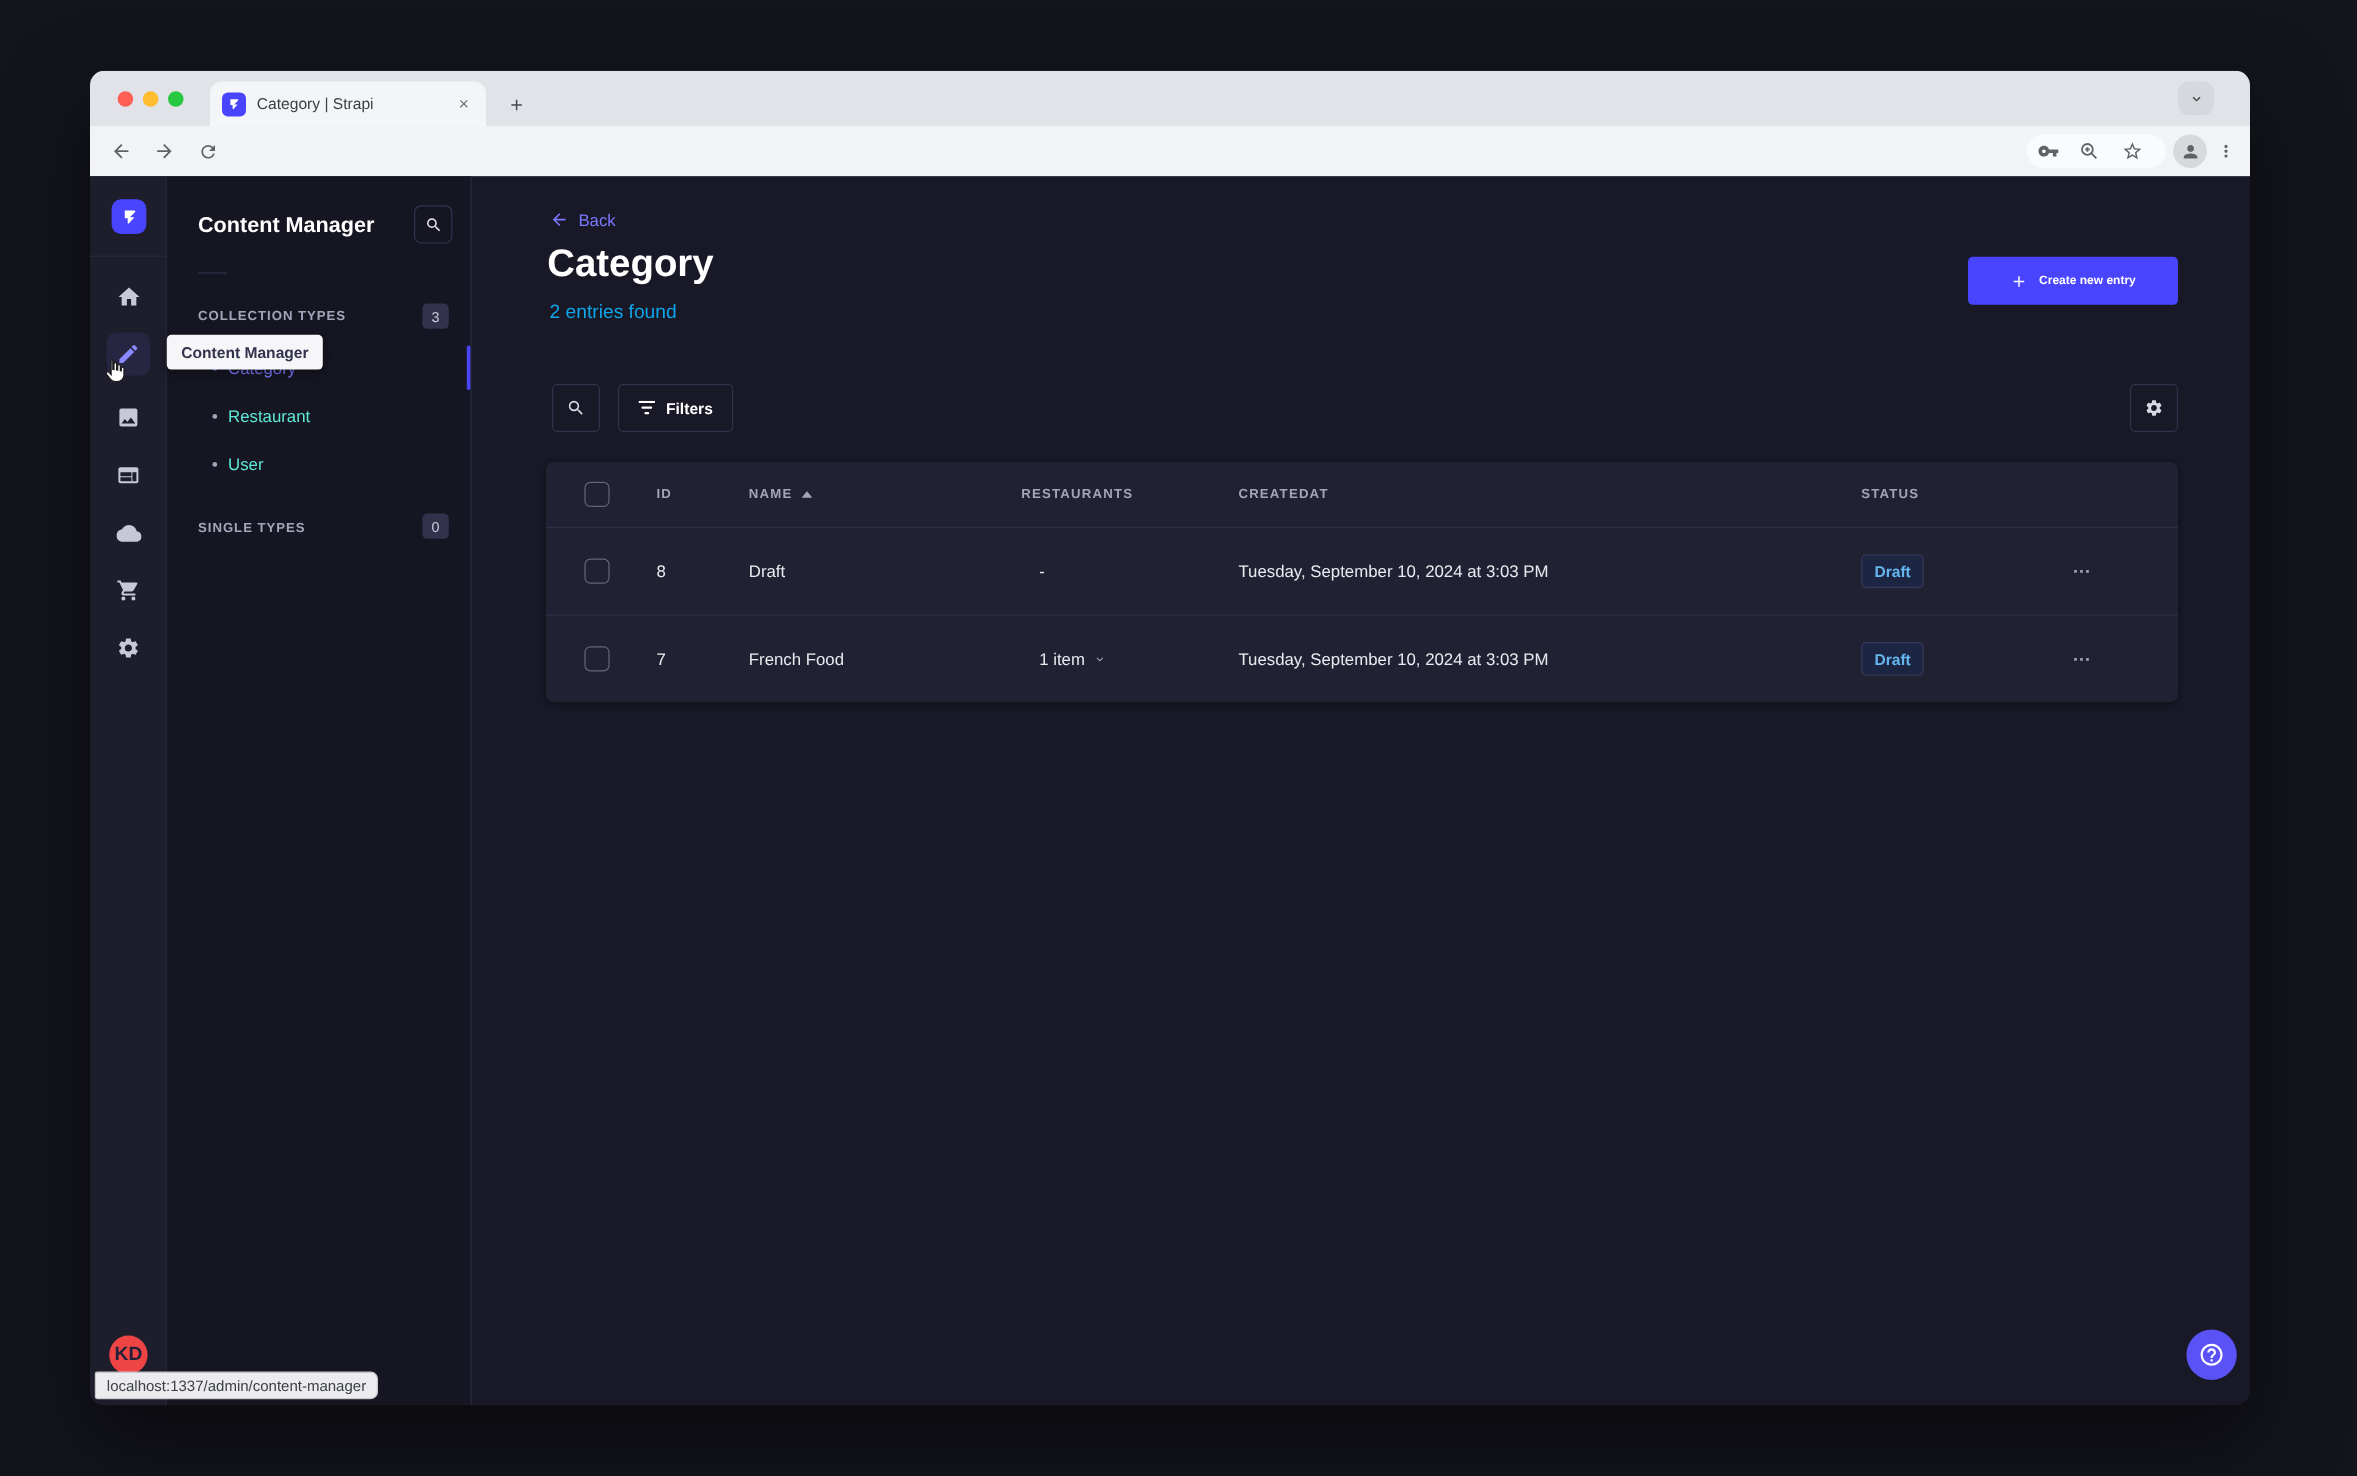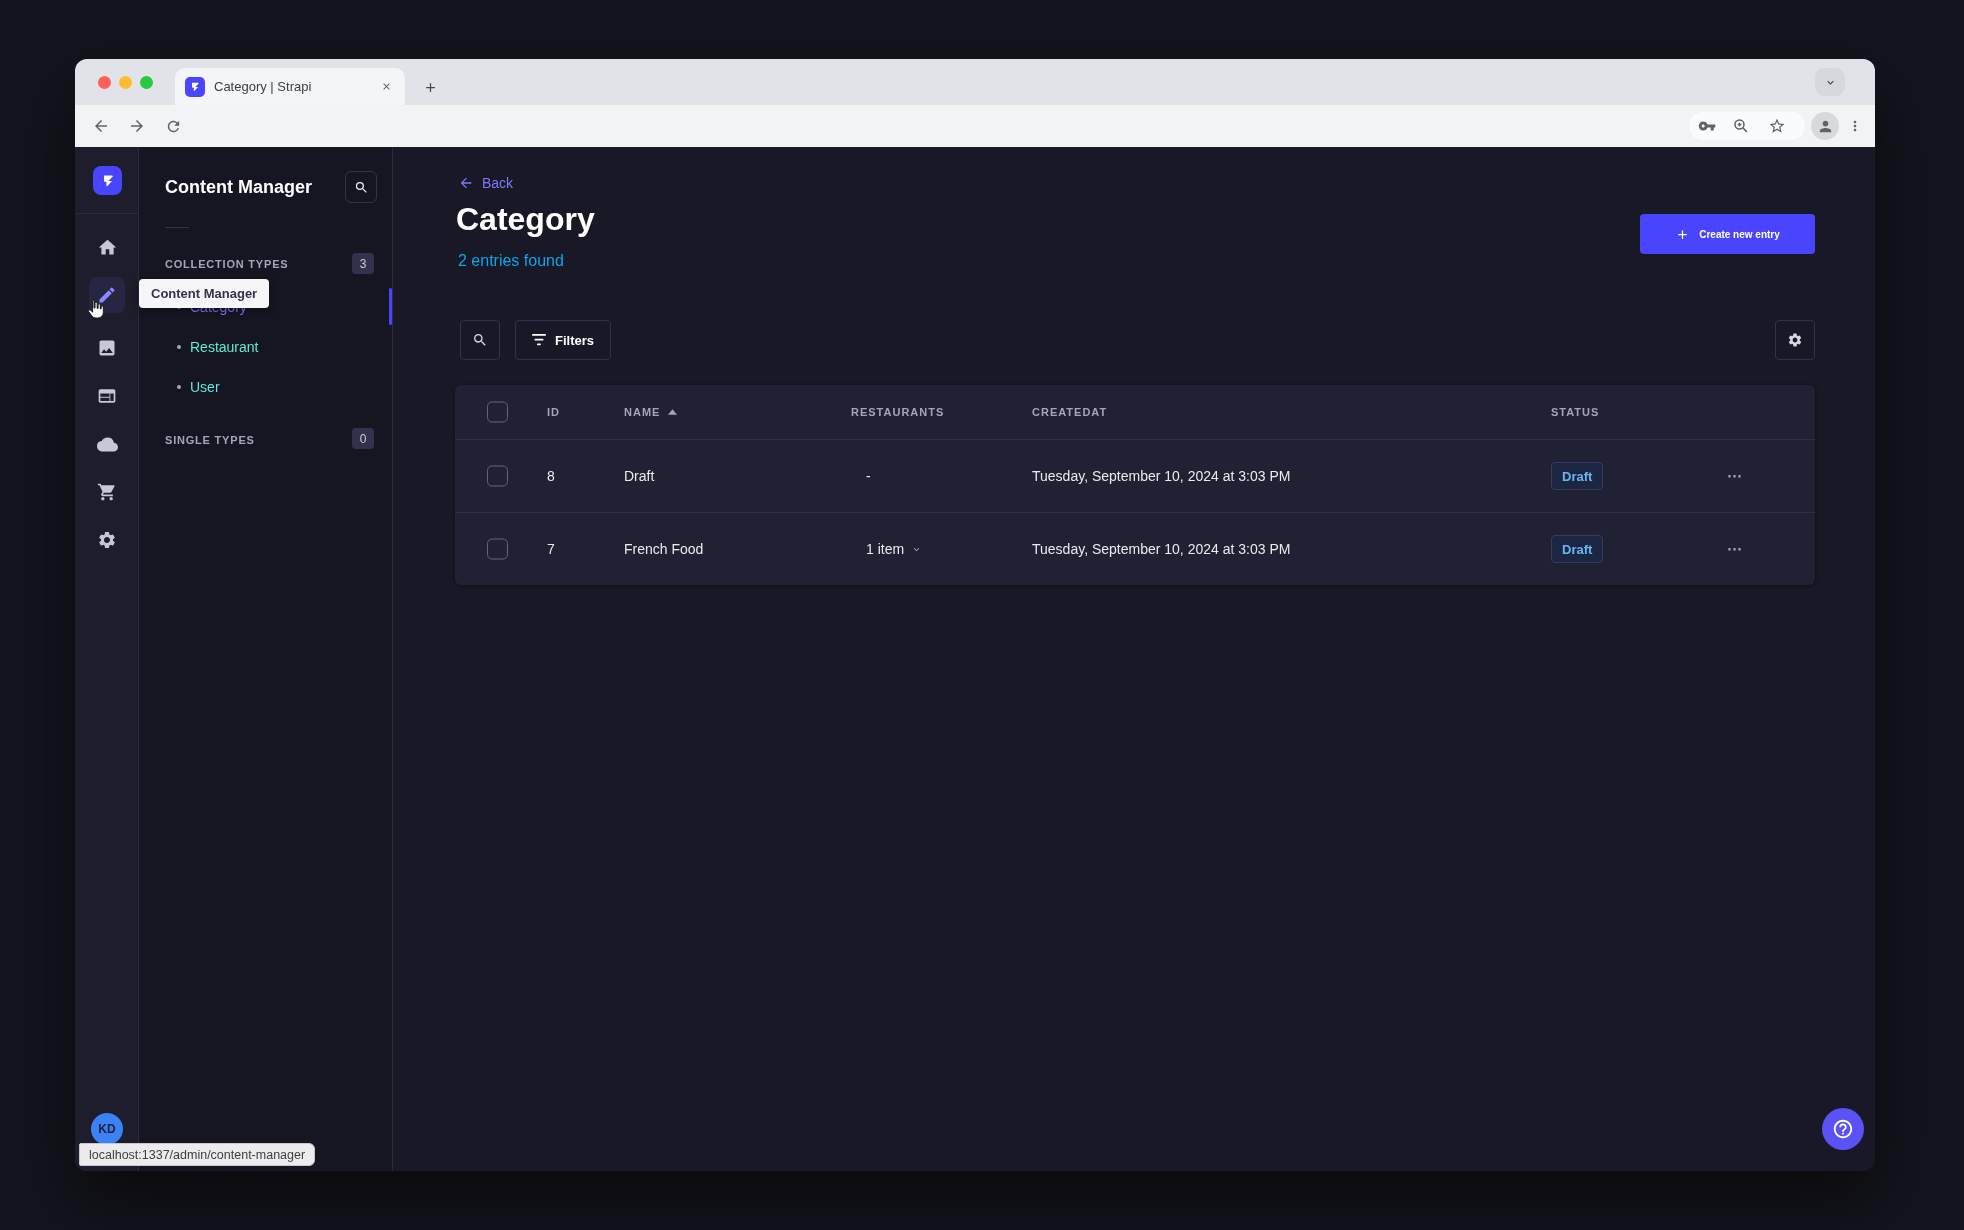--- a/index.html
+++ b/index.html
@@ -47,22 +47,22 @@
 
   
   .rail { position:absolute; left:0; top:0; width:64px; height:100%; background:#1D1D2C; border-right:1px solid #2B2B40; }
   .logo { position:absolute; left:18px; top:19px; width:29px; height:29px; border-radius:8px; background:#4945FF;
           display:flex; align-items:center; justify-content:center; }
   .rail-div { position:absolute; left:0; top:66px; width:64px; height:1px; background:#2B2B40; }
   .rail-btn { position:absolute; left:14px; width:36px; height:36px; border-radius:8px;
               display:flex; align-items:center; justify-content:center; color:#C7C7D6; }
   .rail-btn.active { background:#262642; color:#8B89FF; }
   .rail-avatar { position:absolute; left:16px; top:966px; width:32px; height:32px; border-radius:50%;
-                 background:#3b82f6; display:flex; align-items:center; justify-content:center;
-                 font-size:12px; font-weight:bold; color:#21213A; }
+                 background:#ef4444; display:flex; align-items:center; justify-content:center;
+                 font-size:16px; font-weight:bold; color:#21213A; }
 
   
   .subnav { position:absolute; left:64px; top:0; width:254px; height:100%; background:#161623; border-right:1px solid #2B2B40; }
   .subnav-title { position:absolute; left:26px; top:30px; font-size:18px; font-weight:700; color:#FFFFFF; }
   .subnav-search { position:absolute; left:206px; top:24px; width:32px; height:32px; border:1px solid #32324D;
                    border-radius:6px; display:flex; align-items:center; justify-content:center; color:#EAEAEF; }
   .subnav-div { position:absolute; left:26px; top:80px; width:24px; height:1px; background:#32324D; }
   .section-label { position:absolute; left:26px; font-size:11px; font-weight:700; letter-spacing:.8px; color:#A5A5BA; }
   .count-badge { position:absolute; left:213px; width:22px; height:21px; border-radius:4px; background:#32324D;
                  color:#C9C9DD; font-size:12px; display:flex; align-items:center; justify-content:center; }

